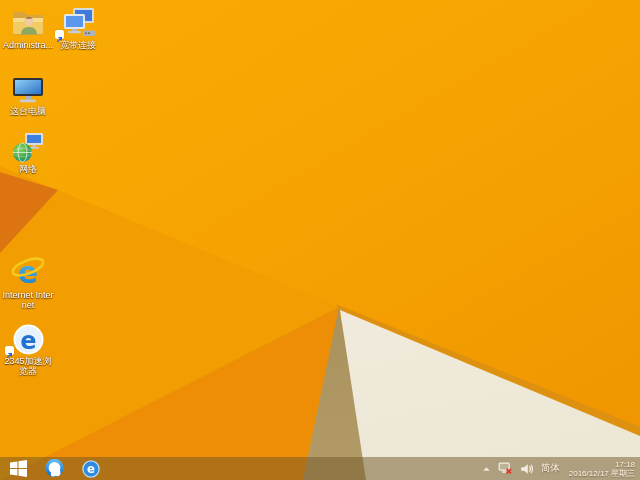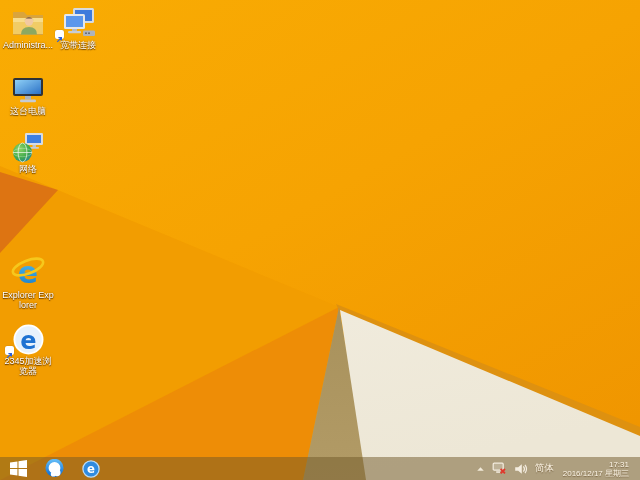--- a/index.html
+++ b/index.html
@@ -26,21 +26,21 @@
                 word-break:break-all; }
   .badge { position:absolute; left:5px; bottom:0; width:9px; height:9px; background:#fff;
            border-radius:2px; box-shadow:0 0 1px rgba(0,0,0,.4); }
 
   
   #taskbar { position:absolute; left:0; right:0; bottom:0; height:23px;
              background:rgba(112,88,40,.5); display:flex; align-items:center; }
   .tb-btn { height:23px; display:flex; align-items:center; justify-content:center; }
   #start-button { width:30px; margin-left:3px; }
   .tb-app { width:30px; }
-  #tray { margin-left:auto; display:flex; align-items:center; gap:7px; padding-right:11px; height:23px; }
+  #tray { margin-left:auto; display:flex; align-items:center; gap:7px; padding-right:5px; height:23px; }
   .tray-ic { display:flex; align-items:center; }
   #ime-label { font-size:9.5px; color:#FBF3E3; text-shadow:0 1px 1px rgba(70,40,0,.5); }
   #clock { text-align:right; font-size:8px; line-height:9px; color:#FDF6E8;
            text-shadow:0 1px 1px rgba(70,40,0,.5); padding-left:2px; }
 </style>
 </head>
 <body>
 
 <div id="screen">
 
@@ -139,21 +139,21 @@
   </div>
 
 
   <div class="icon-cell" style="left:0px;top:255px">
     <div class="icon-img">
       <svg width="36" height="34" viewBox="0 0 36 34">
         <text x="18" y="28" font-size="30" font-weight="bold" fill="url(#eblue)" text-anchor="middle" font-family="DejaVu Sans, sans-serif">e</text>
         <ellipse cx="18" cy="12" rx="16" ry="6.5" fill="none" stroke="#F6C81C" stroke-width="2.6" transform="rotate(-21 18 12)"></ellipse>
       </svg>
     </div>
-    <div class="icon-label">Explorer Explorer</div>
+    <div class="icon-label">Internet Internet</div>
   </div>
 
   <div class="icon-cell" style="left:0px;top:321px">
     <div class="icon-img">
       <svg width="31" height="31" viewBox="0 0 31 31">
         <circle cx="15.5" cy="15.5" r="15" fill="#fff"></circle>
         <circle cx="15.5" cy="15.5" r="13.2" fill="#E8F2FC"></circle>
         <text x="15.5" y="25" font-size="24" font-weight="bold" fill="#1E72D2" text-anchor="middle" font-family="DejaVu Sans, sans-serif">e</text>
       </svg>
       <span class="badge">
@@ -220,19 +220,19 @@
         <span style="display:flex">
           <svg width="14" height="12" viewBox="0 0 14 12">
             <polygon points="1.2,4.2 4.2,4.2 7.8,1.2 7.8,10.8 4.2,7.8 1.2,7.8" fill="#F4EDE0"></polygon>
             <path d="M9.4 3.4 Q11.6 6 9.4 8.6" stroke="#F4EDE0" stroke-width="1.2" fill="none"></path>
             <path d="M11 1.8 Q14 6 11 10.2" stroke="#F4EDE0" stroke-width="1.2" fill="none"></path>
           </svg>
         </span>
       </span>
       <span id="ime-label">简体</span>
       <div id="clock">
-        <div>17:31</div>
+        <div>17:18</div>
         <div>2016/12/17 星期三</div>
       </div>
     </div>
   </div>
 
 </div>
 
 </body></html>

